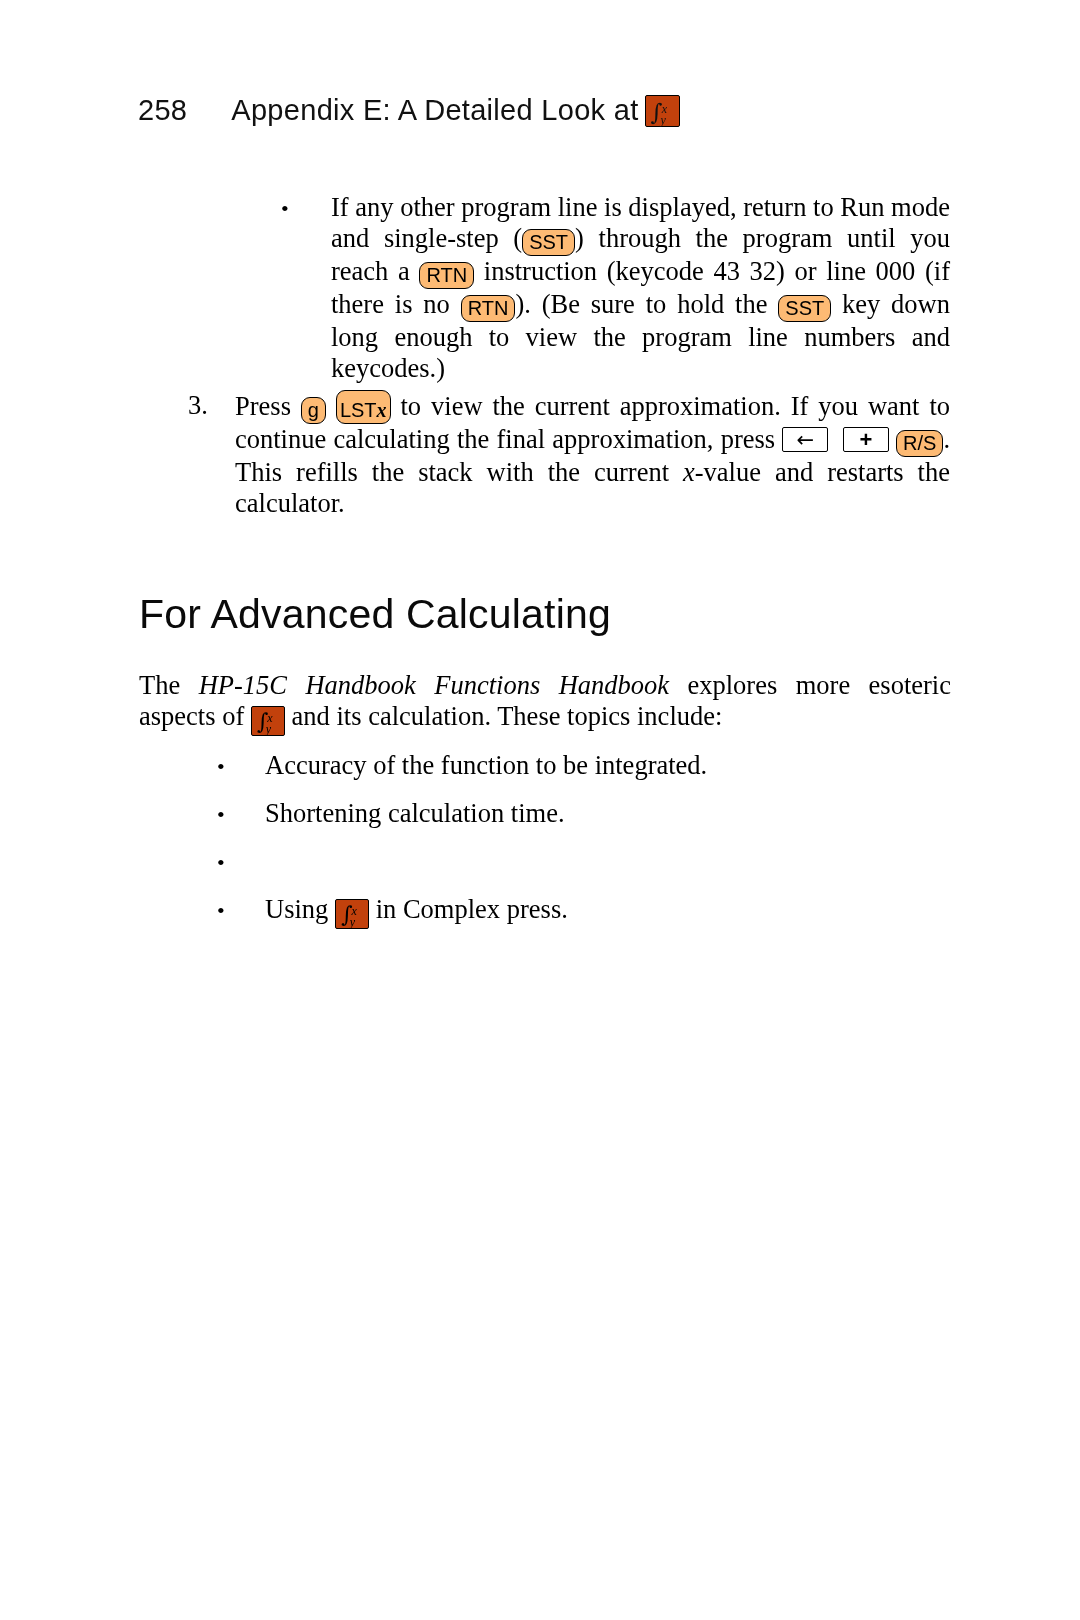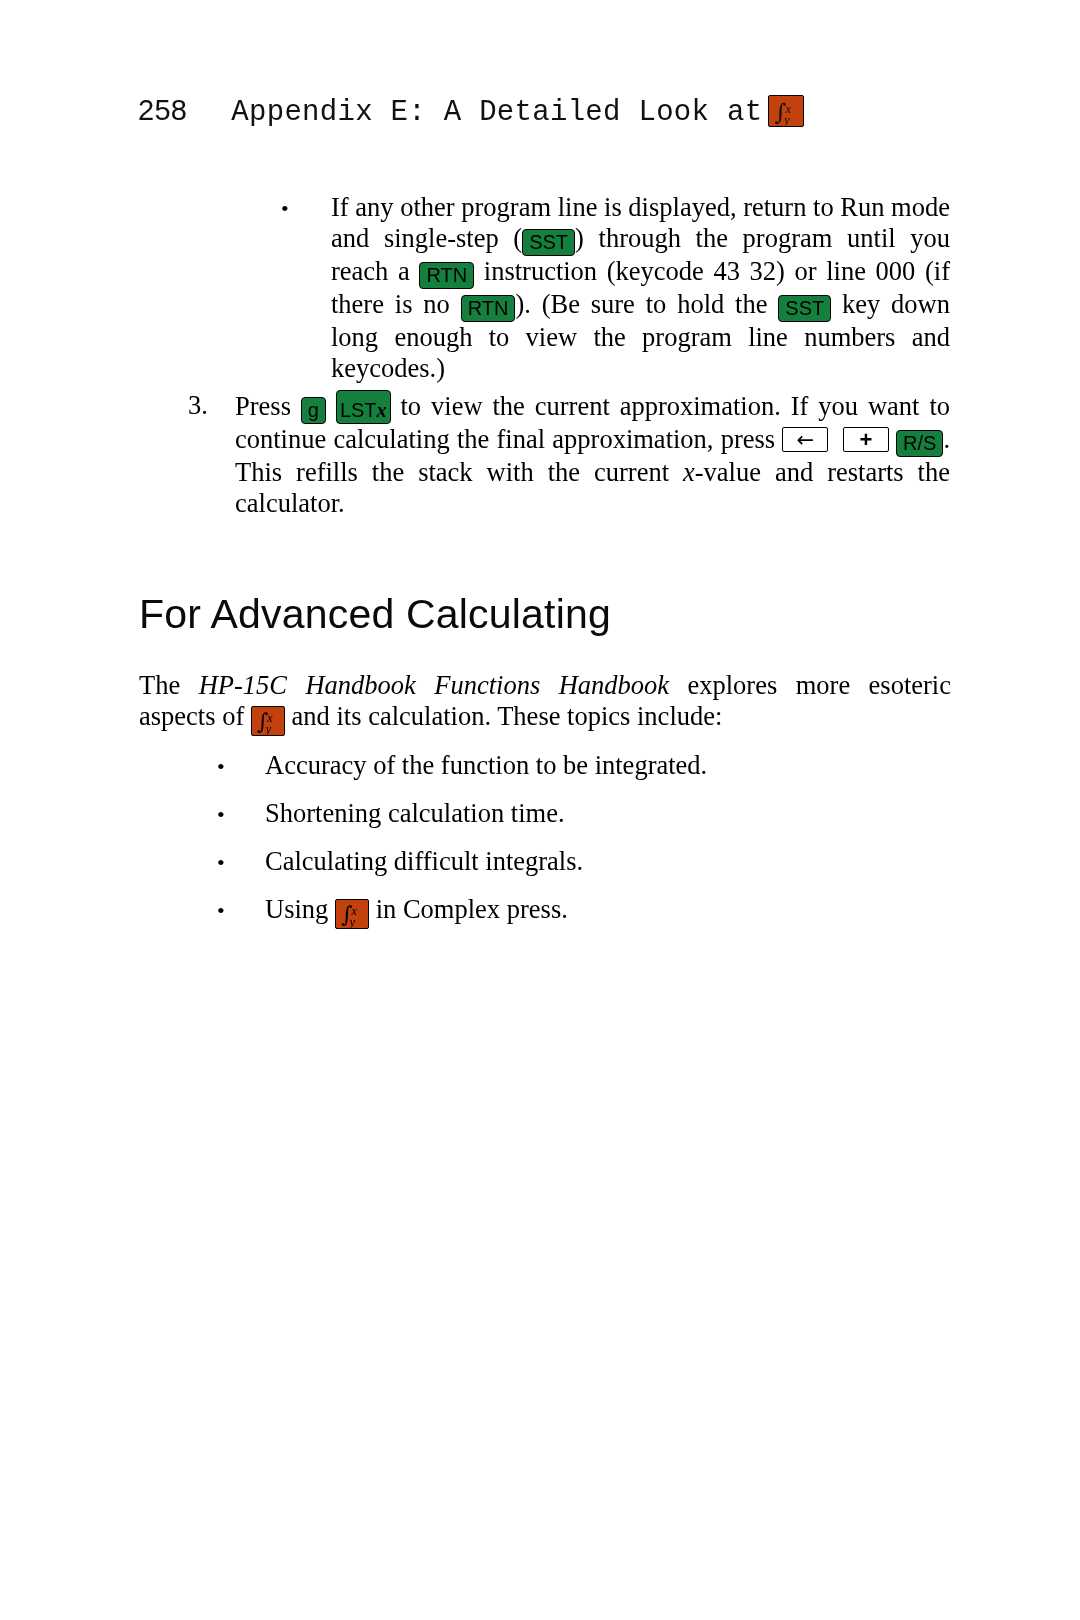--- a/index.html
+++ b/index.html
@@ -35,35 +35,34 @@
     font-size: 29px;
     font-weight: 300;
     letter-spacing: 0.3px;
     color: #111;
   }
   .running-head .folio {
     margin-right: 44px;
   }
   .running-head .head-title {
     white-space: nowrap;
-    font-family: Liberation Mono, monospace;
   }
 
   
   .key {
     display: inline-block;
     border: 1.6px solid #000;
-    border-radius: 4px;
+    border-radius: 9px;
     font-family: "Liberation Sans", "DejaVu Sans", sans-serif;
     font-size: 20px;
     line-height: 1;
     padding: 2px 6px 3px 6px;
     vertical-align: -2px;
     white-space: nowrap;
-    background: #15803d;
+    background: #fdba74;
   }
   .key.tight { padding: 9px 3px 3px 3px; }
   .key .ital {
     font-style: italic;
     font-family: "Liberation Serif", "DejaVu Serif", serif;
     font-weight: bold;
   }
 
   
   .key-int {
@@ -239,20 +238,20 @@
   </div>
 
   <div class="topic-list">
     <div class="topic">
       <span class="bullet-mark">•</span><span>Accuracy of the function to be integrated.</span>
     </div>
     <div class="topic">
       <span class="bullet-mark">•</span><span>Shortening calculation time.</span>
     </div>
     <div class="topic">
-      <span class="bullet-mark">•</span><span>Calculating difficult integrals.</span>
+      <span class="bullet-mark">•</span>
     </div>
     <div class="topic">
       <span class="bullet-mark">•</span><span>Using </span><span class="key-int"><span class="intsym">∫</span><span class="sx">x</span><span class="sy">y</span></span><span> in Complex press.</span>
     </div>
   </div>
 
 </div>
 
 </body></html>

